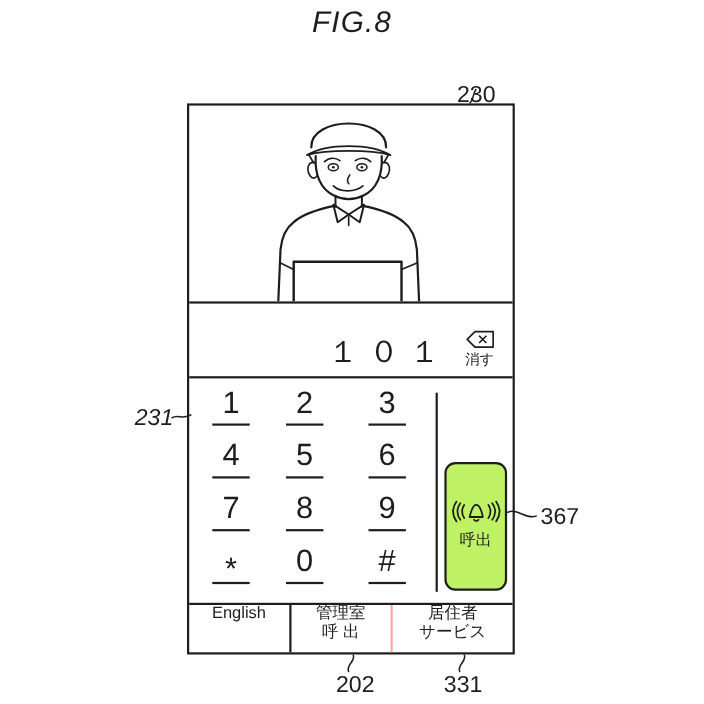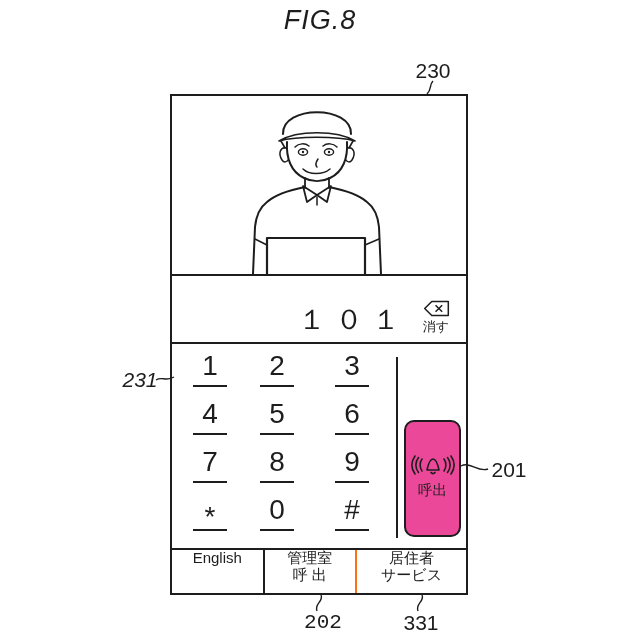--- a/index.html
+++ b/index.html
@@ -9,24 +9,24 @@
     font-family:"Liberation Sans","DejaVu Sans",sans-serif;
   }
   .abs{position:absolute;}
   
   #fig-title{
     left:0;top:5px;width:640px;text-align:center;
     font-size:27px;font-weight:normal;font-style:italic;letter-spacing:1px;
   }
   
   .ref{width:44px;text-align:center;font-size:21px;}
-  #ref-230{left:411px;top:59px;}
+  #ref-230{left:411px;top:75px;}
   #ref-231{left:118px;top:368px;font-style:italic;}
   #ref-232{left:487px;top:458px;}
-  #ref-202{left:301px;top:611px;font-family:Liberation Mono, monospace;}
+  #ref-202{left:301px;top:611px;}
   #ref-203{left:399px;top:611px;}
   
   #panel{
     left:170px;top:94px;width:298px;height:501px;
     border:2px solid #1d1d1d;box-sizing:border-box;background:#fff;
   }
   #panel-inner{position:absolute;left:0;top:0;width:294px;height:497px;}
   .hline{left:0;width:294px;height:0;border-top:2px solid #1d1d1d;}
   #line-video{top:178px;}
   #line-io{top:246px;}
@@ -49,45 +49,45 @@
   .kd{display:block;font-size:28px;line-height:30px;}
   .kd.star{transform:translateY(7px);}
   .kul{width:34px;height:0;border-top:2px solid #1d1d1d;margin:4px auto 0 auto;}
   .r0{top:255px;} .r1{top:303px;} .r2{top:351px;} .r3{top:399px;}
   .c0{left:6px;} .c1{left:73px;} .c2{left:148px;}
   #vdivider{left:224px;top:261px;height:181px;width:0;border-left:2px solid #1d1d1d;}
   
   #call-btn{
     left:232px;top:324px;width:57px;height:117px;box-sizing:border-box;
     border:2px solid #1d1d1d;border-radius:10px;text-align:center;
-    padding-top:31px;cursor:pointer;background:#ec4899;
+    padding-top:31px;cursor:pointer;background:#bef264;
   }
   #call-btn svg{display:block;margin:0 auto;}
   #call-label{font-size:14.5px;margin-top:4px;}
   
   #bottom-bar{left:0;top:454px;width:294px;height:43px;display:flex;}
   .bcell{
     display:flex;flex-direction:column;justify-content:flex-start;align-items:center;
     box-sizing:border-box;font-size:15px;line-height:16.5px;text-align:center;cursor:pointer;
   }
   #cell-english{width:98px;}
   #cell-manager{width:100px;border-left:2px solid #1d1d1d;}
-  #cell-resident{width:120px;border-left:2px solid #f97316;}
+  #cell-resident{width:120px;border-left:2px solid #fca5a5;}
   
   #leaders{left:0;top:0;width:640px;height:640px;pointer-events:none;}
   svg .ln{stroke:#1d1d1d;fill:none;}
 </style>
 </head>
 <body>
 
 <div id="fig-title" class="abs">FIG.8</div>
 
 <div id="ref-230" class="abs ref">230</div>
 <div id="ref-231" class="abs ref">231</div>
-<div id="ref-232" class="abs ref">201</div>
+<div id="ref-232" class="abs ref">367</div>
 <div id="ref-202" class="abs ref">202</div>
 <div id="ref-203" class="abs ref">331</div>
 
 <div id="panel" class="abs">
   <div id="panel-inner">
 
     <div id="video" class="abs">
       <svg width="294" height="178" viewBox="0 0 294 178">
         <g stroke="#1d1d1d" stroke-width="2" fill="none" stroke-linecap="round" stroke-linejoin="round">
           <g>

